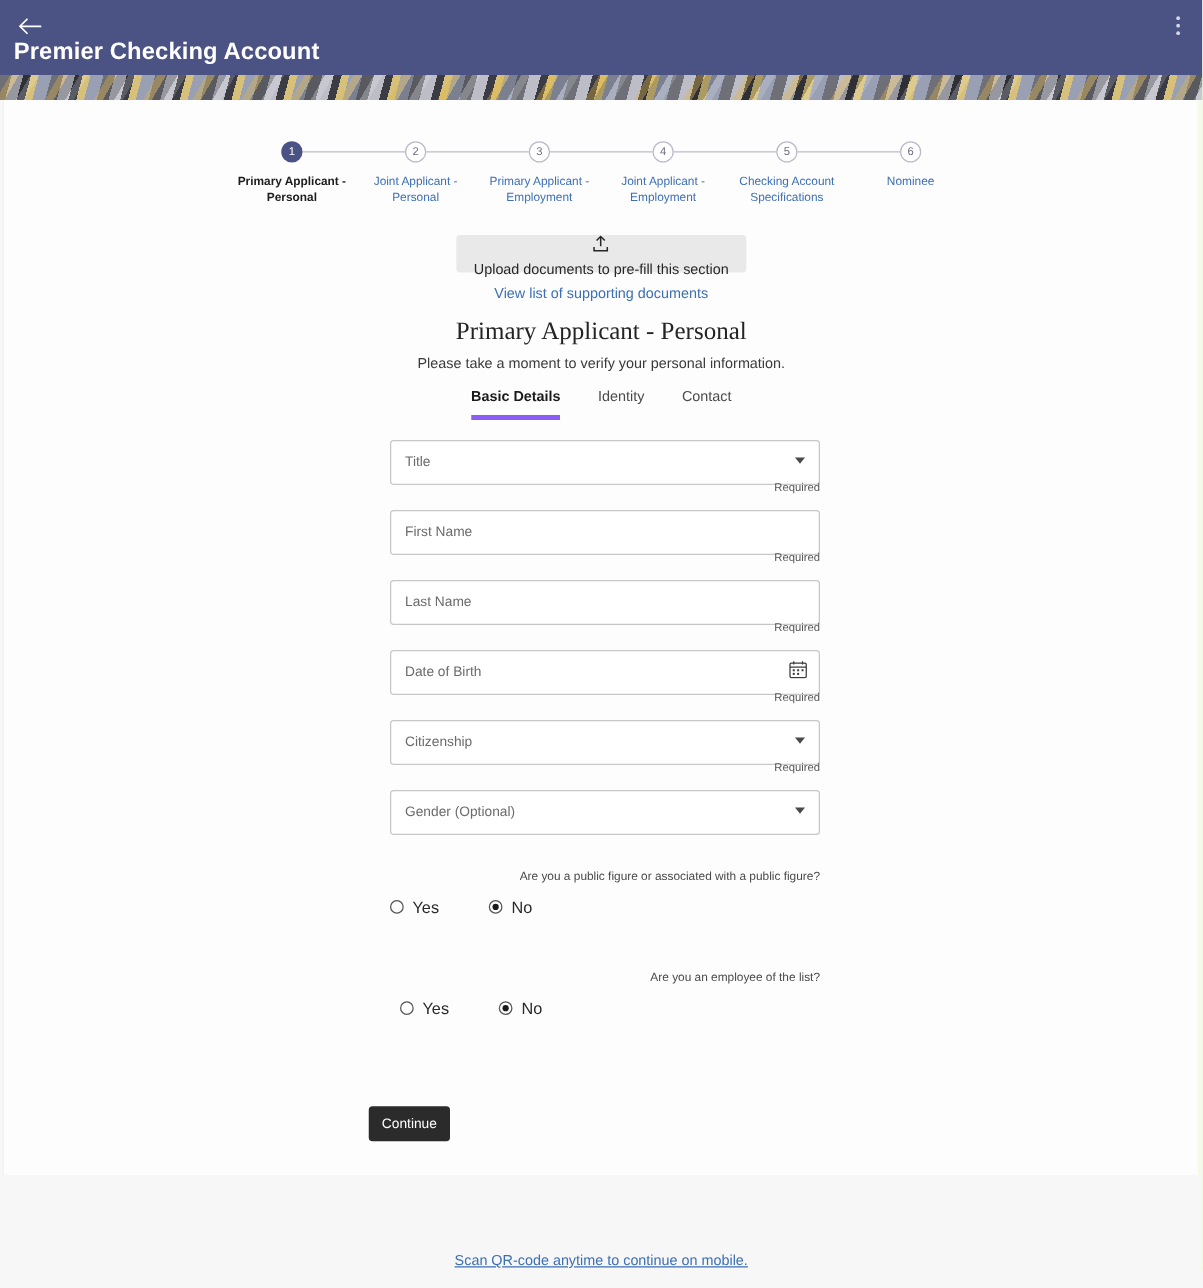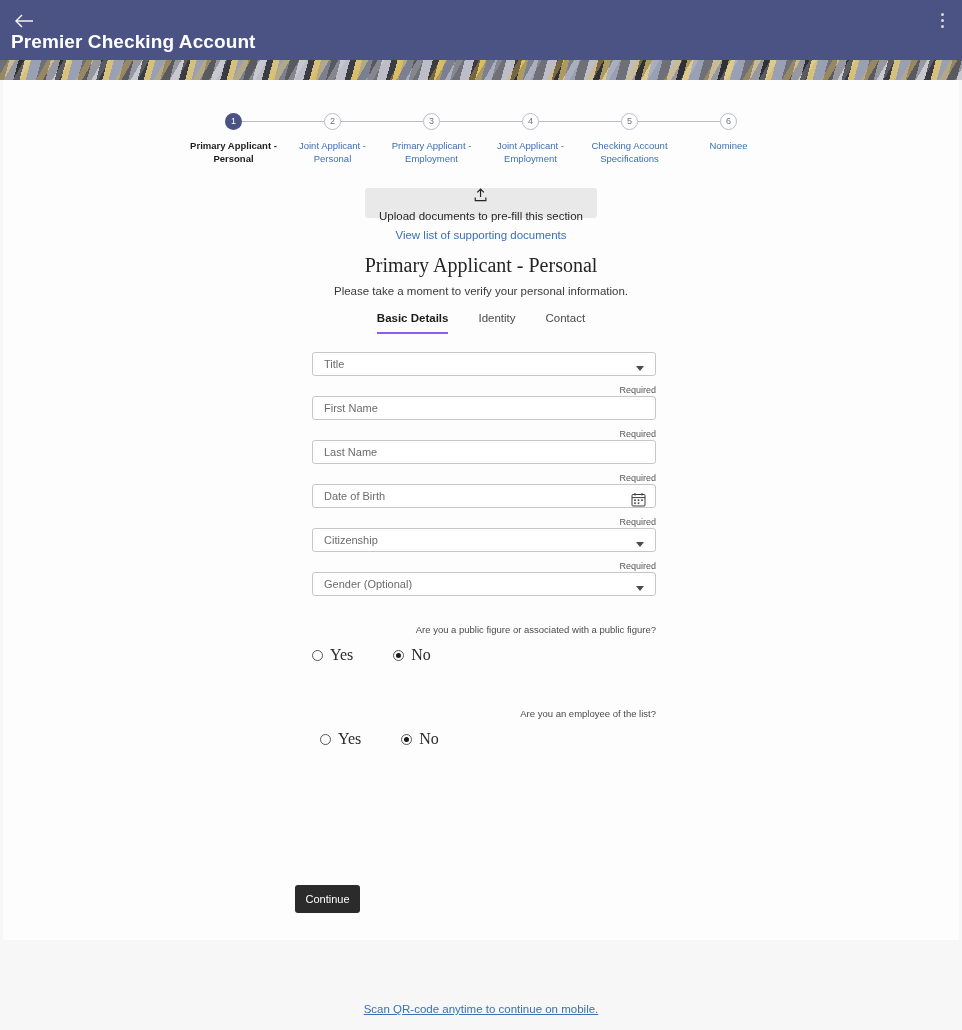--- a/index.html
+++ b/index.html
@@ -207,34 +207,34 @@
   }
   .tab {
     font-size: 11.5px;
     color: #4a4a4a;
     padding-bottom: 8px;
     cursor: pointer;
   }
   .tab.active {
     color: #1b1b1b;
     font-weight: bold;
-    border-bottom: 2px solid #8b5cf6;
+    border-bottom: 4px solid #8b5cf6;
   }
 
   
   .form {
     position: absolute;
     top: 272px;
     left: 309px;
     width: 344px;
   }
   .field { position: relative; margin-bottom: 8px; }
   .control {
     width: 344px;
-    height: 24px;
+    height: 36px;
     border: 1px solid #c7c7c7;
     border-radius: 3px;
     background: #ffffff;
     display: flex;
     align-items: center;
     padding: 0 11px;
     font-size: 11px;
     color: #6b6b6b;
     cursor: text;
   }
@@ -275,24 +275,23 @@
   .radio-row {
     display: flex;
     align-items: center;
     gap: 40px;
   }
   .radio-row.indent { padding-left: 8px; }
   .radio {
     display: flex;
     align-items: center;
     gap: 7px;
-    font-size: 16px;
+    font-size: 13px;
     color: #2a2a2a;
     cursor: pointer;
-    font-family: Liberation Serif, serif;
   }
   .dot {
     width: 11px; height: 11px;
     border-radius: 50%;
     border: 1px solid #555;
     background: #fff;
     position: relative;
   }
   .dot.checked::after {
     content: "";

